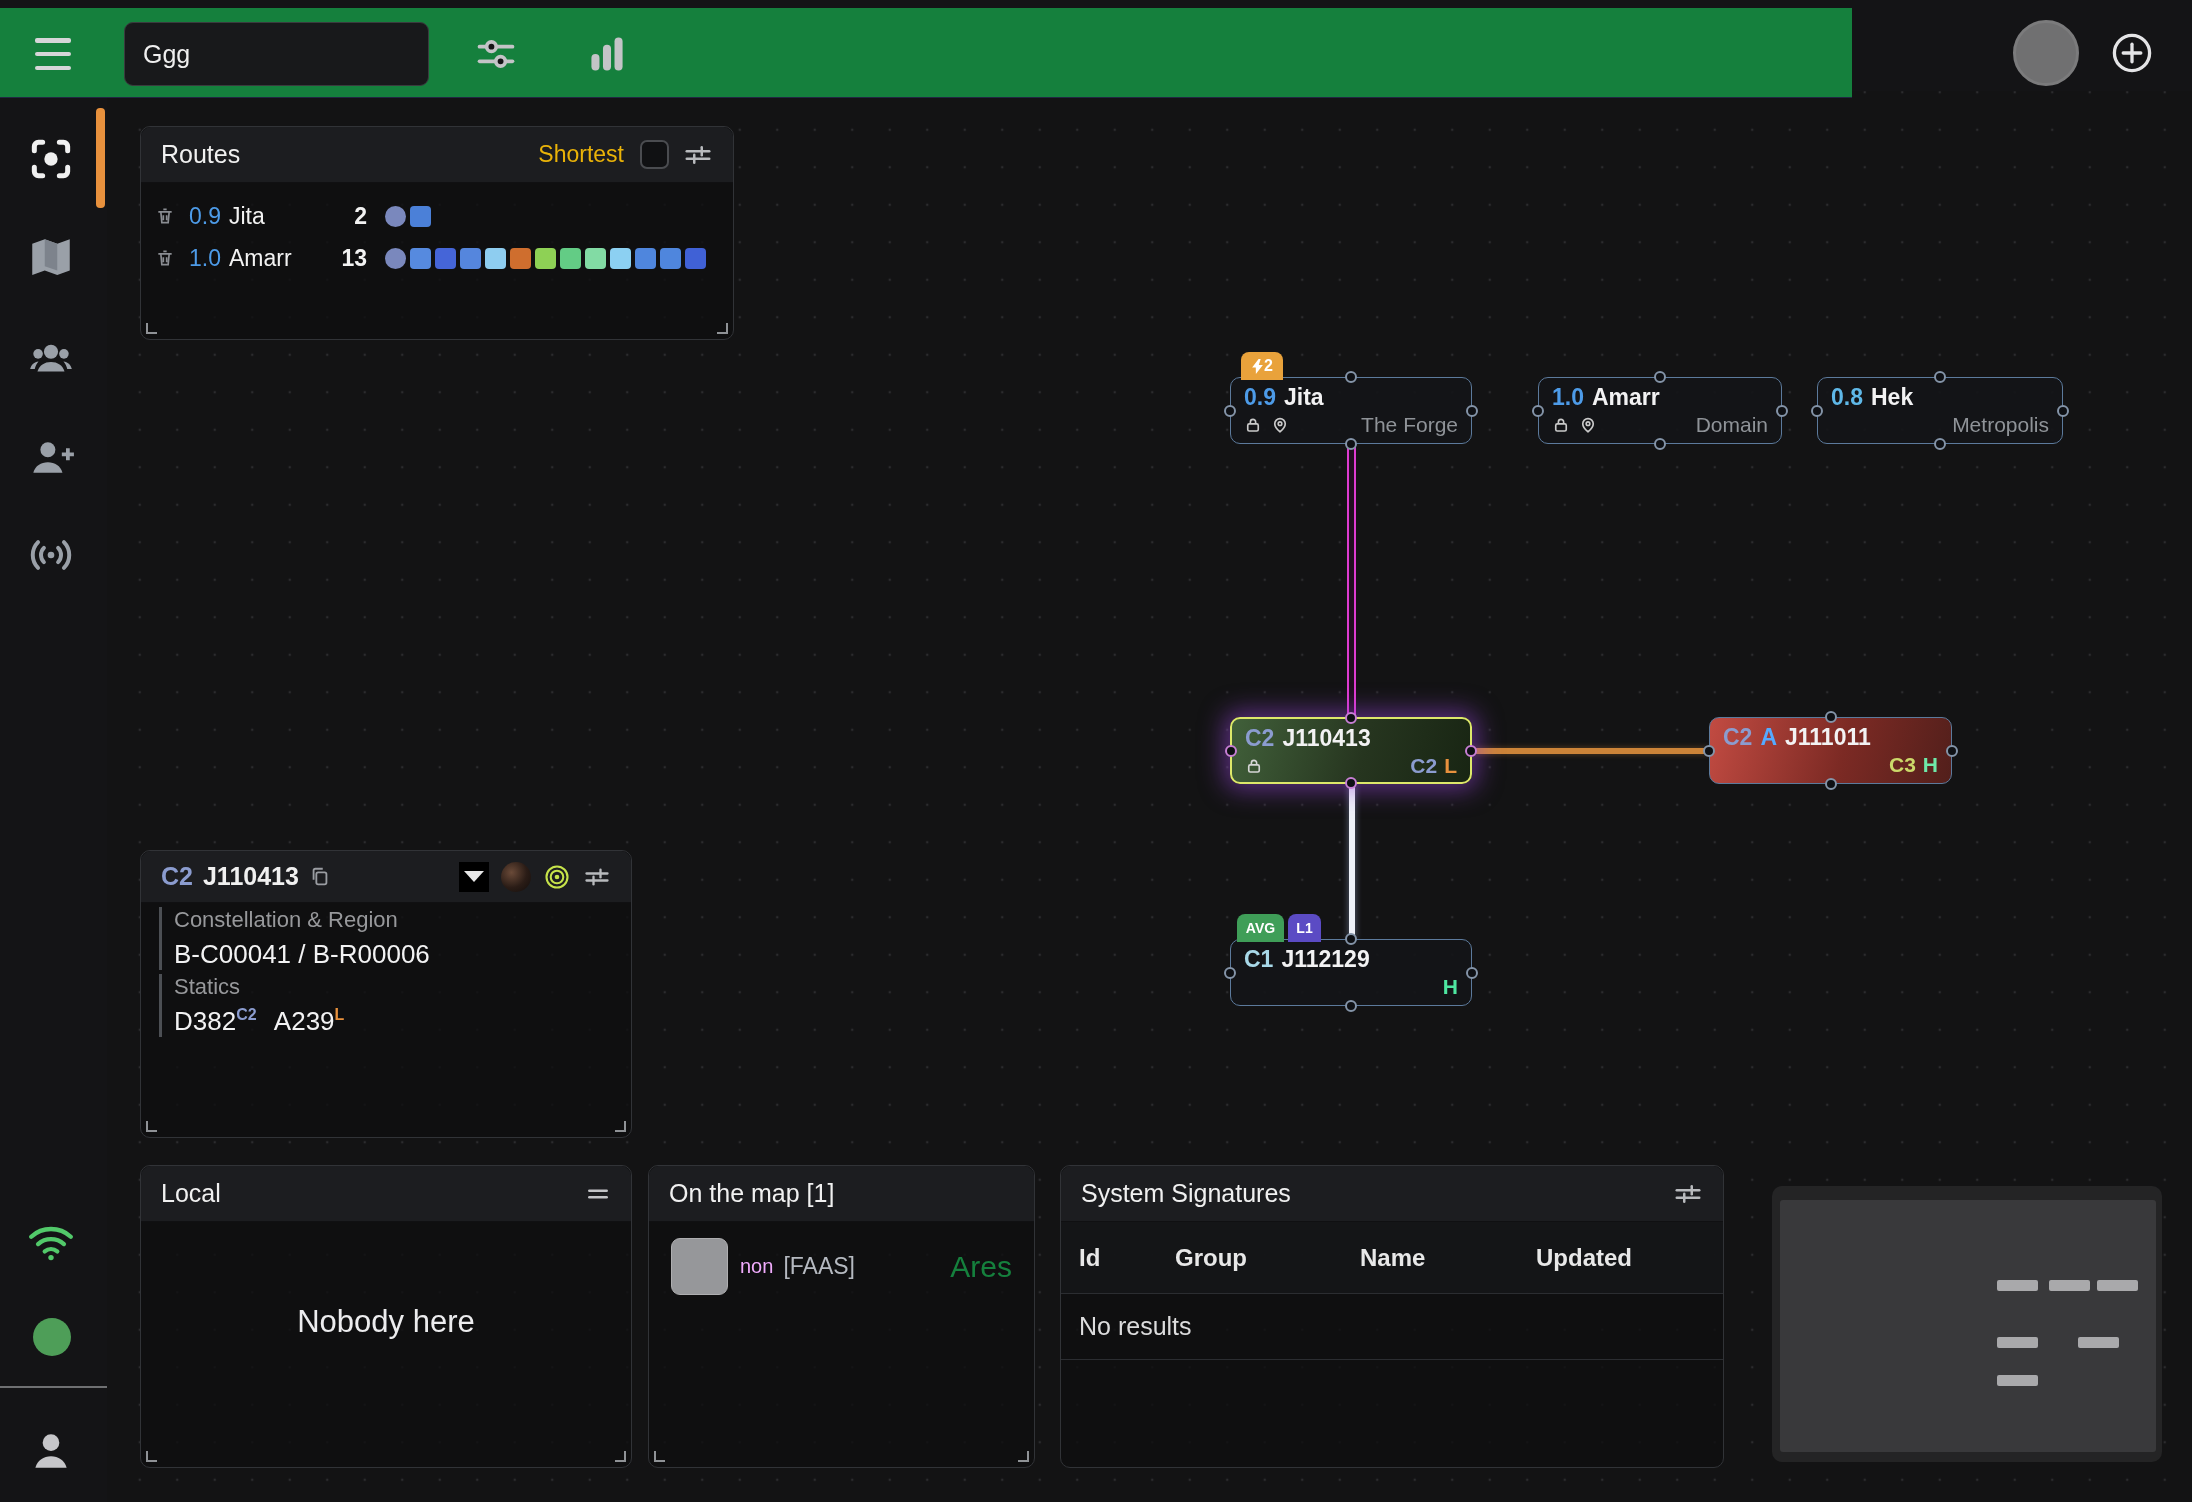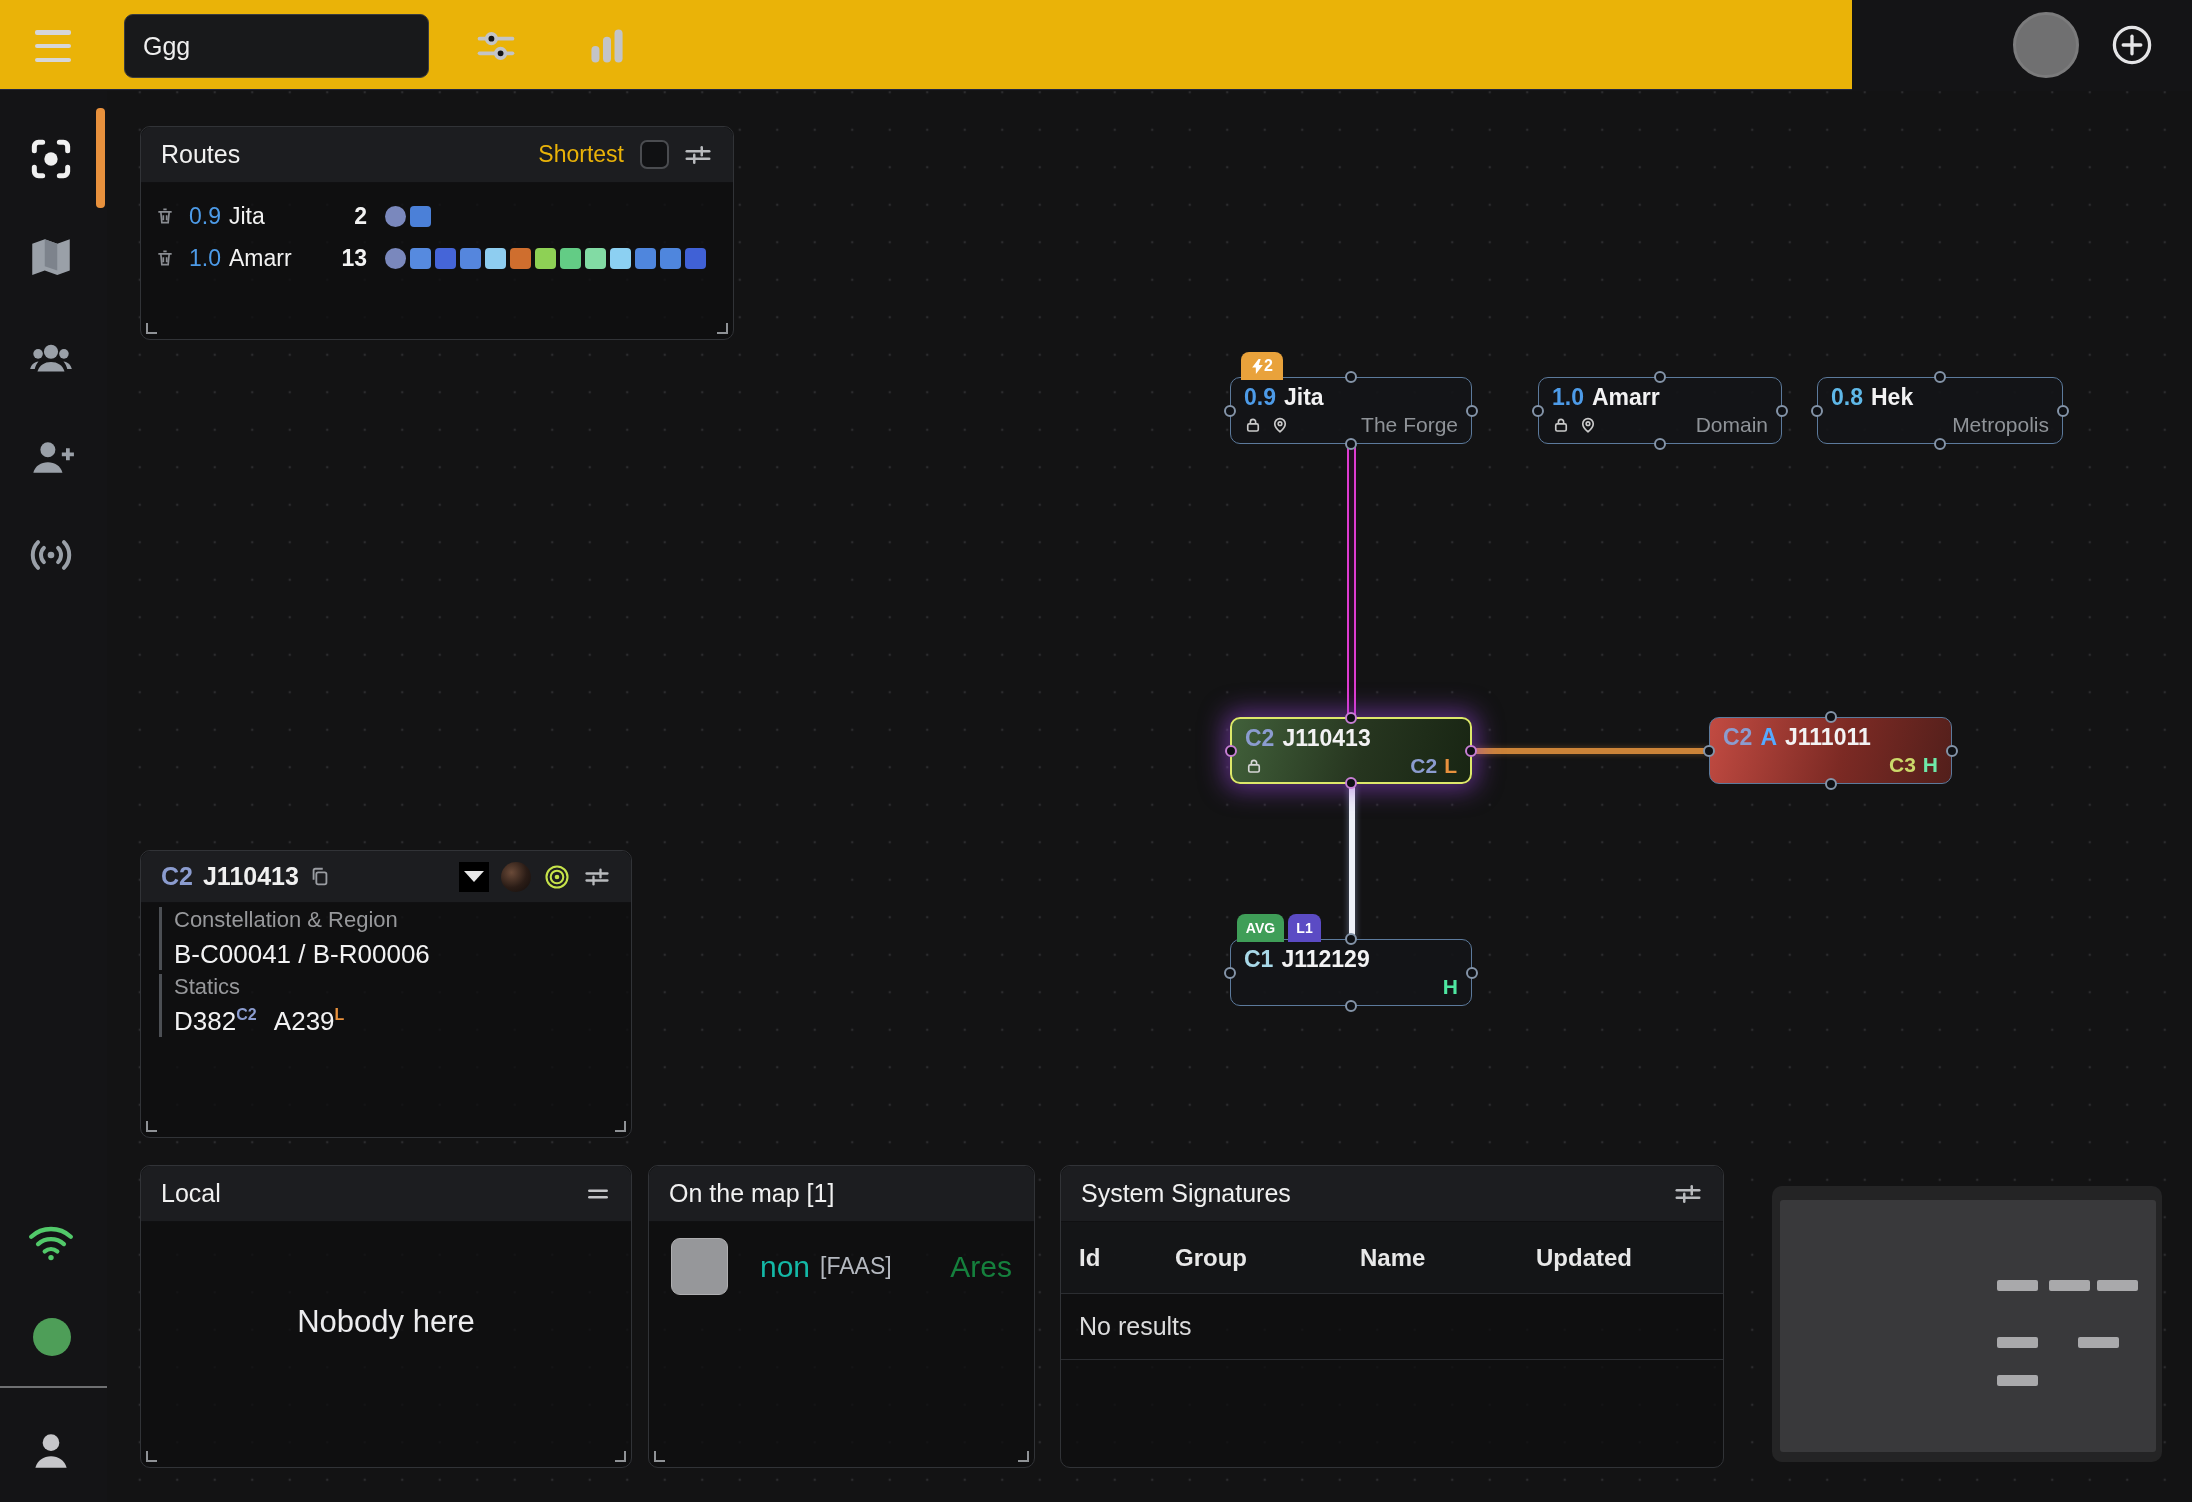--- a/index.html
+++ b/index.html
@@ -1,21 +1,21 @@
 <!DOCTYPE html>
 <html><head>
 <meta charset="utf-8">
 <style>
   * { margin:0; padding:0; box-sizing:border-box; }
   html,body { background:#0e0e0f; }
   body { font-family:"Liberation Sans", sans-serif; color:#e8e8e8; }
   #stage { position:relative; width:2192px; height:1502px; overflow:hidden; background:#141416; }
 
   
-  #topbar { position:absolute; left:0; top:0; width:1852px; height:90px; background:#eab308; border-bottom:1px solid #222843; z-index:30; }
+  #topbar { position:absolute; left:0; top:8px; width:1852px; height:90px; background:#15803d; border-bottom:1px solid #222843; z-index:30; }
   .hamburger { position:absolute; left:35px; top:30px; width:36px; height:32px; display:flex; flex-direction:column; justify-content:space-between; cursor:pointer; }
   .hamburger span { display:block; height:4.5px; border-radius:2px; background:#d6d6d8; }
   .map-input { position:absolute; left:124px; top:14px; width:305px; height:64px; background:#18191b; border:1px solid #3a3b3e; border-radius:9px; color:#efefef; font-size:25px; padding:0 18px; outline:none; font-family:"Liberation Sans", sans-serif; }
   .tbicon { position:absolute; top:24px; width:44px; height:44px; }
   .avatar-circle { position:absolute; left:2013px; top:12px; width:66px; height:66px; border-radius:50%; background:#707071; border:3px solid #7b7b7c; }
   
   #sidebar { position:absolute; left:0; top:90px; width:107px; height:1412px; background:#141416; z-index:25; }
   .sbicon { position:absolute; left:26px; width:50px; height:50px; cursor:pointer; }
   .active-bar { position:absolute; left:96px; top:18px; width:9px; height:100px; background:#e8913d; border-radius:4px; }
   .sb-divider { position:absolute; left:0; top:1296px; width:107px; height:2px; background:#6f7072; }
@@ -80,21 +80,21 @@
   .ilabel { color:#97989b; font-size:22px; }
   .ivalue { color:#f2f2f3; font-size:26px; margin-top:6px; }
   .sup { font-size:16px; font-weight:bold; vertical-align:super; }
   .blackbox { width:30px; height:30px; background:#000; display:flex; align-items:center; justify-content:center; }
   .tri-down { width:0; height:0; border-left:10px solid transparent; border-right:10px solid transparent; border-top:11px solid #e8e8e8; }
   .thumb { width:30px; height:30px; border-radius:50%; background:radial-gradient(circle at 35% 35%, #6a4a38 0%, #2a1c16 55%, #120d0b 100%); }
 
   
   .pilot-row { display:flex; align-items:center; padding:16px 22px; }
   .pilot-avatar { width:57px; height:57px; border-radius:9px; background:#96979a; border:1px solid #aeaeb0; }
-  .pilot-name { color:#14b8a6; font-size:30px; margin-left:32px; }
+  .pilot-name { color:#f0abfc; font-size:20px; margin-left:12px; }
   .pilot-corp { color:#b5b9c0; font-size:23px; margin-left:10px; }
   .pilot-ship { color:#15803d; font-size:30px; margin-left:auto; }
 
   
   .sig-cols { display:flex; align-items:center; height:72px; padding:0 18px; background:rgba(21,22,24,0.9); border-bottom:1px solid #2b2d31; font-weight:bold; font-size:24px; }
   .sig-cols span:nth-child(1){ width:96px; } .sig-cols span:nth-child(2){ width:185px; } .sig-cols span:nth-child(3){ width:176px; }
   .sig-empty { height:66px; display:flex; align-items:center; padding:0 18px; font-size:25px; color:#dcdcdd; border-bottom:1px solid #2b2d31; }
 
   
   #minimap { position:absolute; left:1772px; top:1186px; width:390px; height:276px; background:#242425; border-radius:10px; z-index:20; cursor:pointer; }

